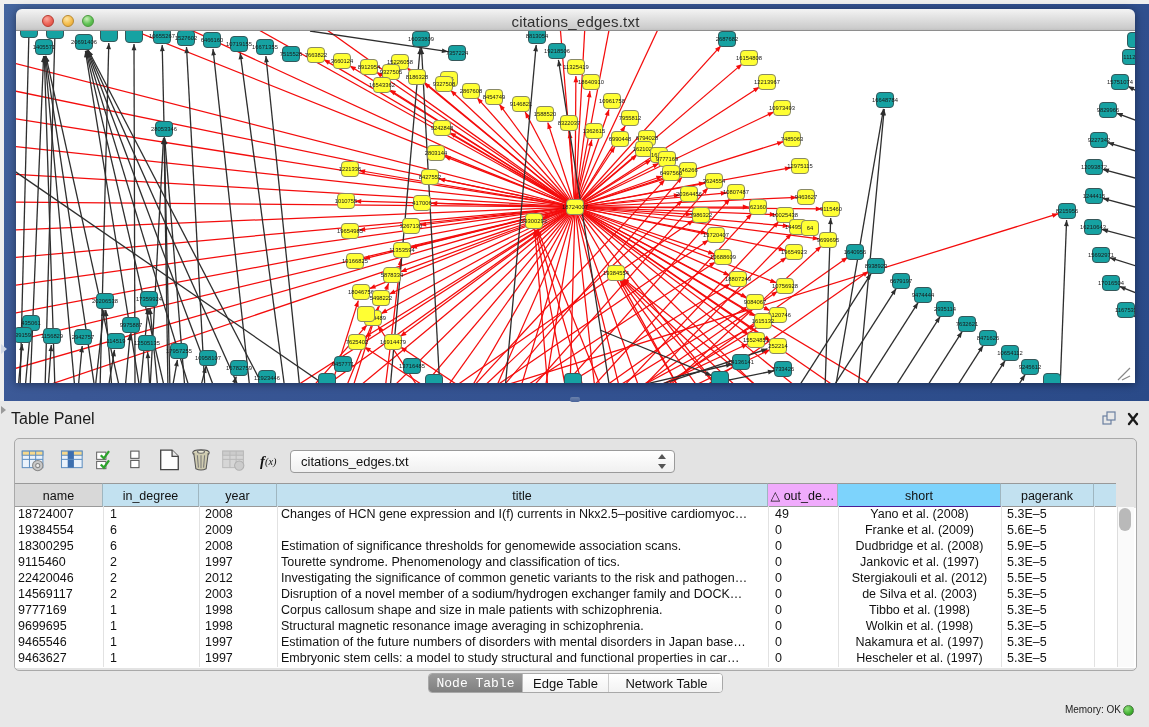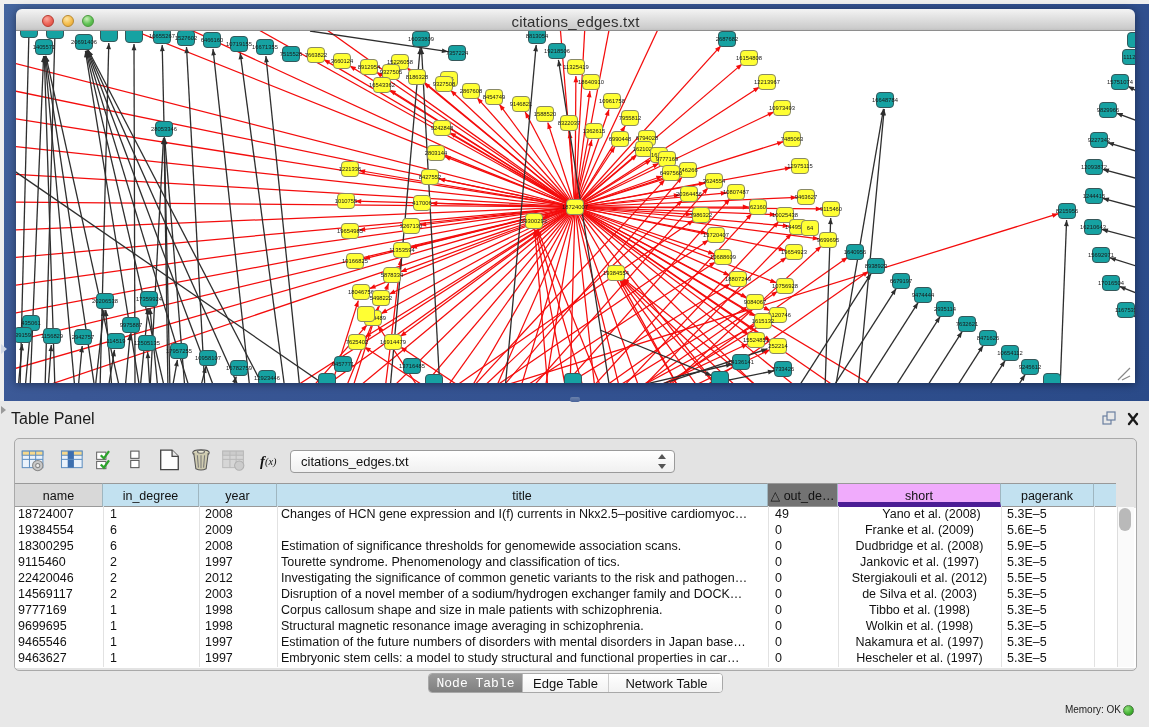--- a/index.html
+++ b/index.html
@@ -697,38 +697,38 @@
 <div class="pbox">
   <div class="thead"></div>
 
   <div class="tbody"></div>
 </div>
 
 <div class="th" style="left:15px; top:483px; width:88px; background:#d8d8d8; border-top:1px solid #999;border-bottom:1px solid #999;">name</div>
 <div class="th" style="left:103px; top:483px; width:96px; background:#c2e1f0; border-top:1px solid #999;border-bottom:1px solid #999;">in_degree</div>
 <div class="th" style="left:199px; top:483px; width:78px; background:#c2e1f0; border-top:1px solid #999;border-bottom:1px solid #999;">year</div>
 <div class="th" style="left:277px; top:483px; width:491px; background:#c2e1f0; border-top:1px solid #999;border-bottom:1px solid #999;">title</div>
-<div class="th" style="left:768px; top:483px; width:70px; background:#737373; border-top:1px solid #999;border-bottom:1px solid #999;">△ out_de…</div>
-<div class="th" style="left:838px; top:483px; width:163px; background:#f0abfc; border-top:1px solid #999;border-bottom:5px solid #4c1d95;">short</div>
+<div class="th" style="left:768px; top:483px; width:70px; background:#f0abfc; border-top:1px solid #999;border-bottom:1px solid #999;">△ out_de…</div>
+<div class="th" style="left:838px; top:483px; width:163px; background:#7dd3fc; border-top:1px solid #999;border-bottom:1px solid #4c1d95;">short</div>
 <div class="th" style="left:1001px; top:483px; width:93px; background:#c2e1f0; border-top:1px solid #999;border-bottom:1px solid #999;">pagerank</div>
 <div style="position:absolute;left:15px;top:507px;width:1102px;height:160px;background:#fff;"></div>
 <div style="position:absolute;left:103px;top:506px;width:1px;height:161px;background:#e2e2e2;"></div>
 <div style="position:absolute;left:199px;top:506px;width:1px;height:161px;background:#e2e2e2;"></div>
 <div style="position:absolute;left:277px;top:506px;width:1px;height:161px;background:#e2e2e2;"></div>
 <div style="position:absolute;left:768px;top:506px;width:1px;height:161px;background:#e2e2e2;"></div>
 <div style="position:absolute;left:838px;top:506px;width:1px;height:161px;background:#e2e2e2;"></div>
 <div style="position:absolute;left:1001px;top:506px;width:1px;height:161px;background:#e2e2e2;"></div>
 <div style="position:absolute;left:1094px;top:506px;width:1px;height:161px;background:#e2e2e2;"></div>
 <div class="trow" style="top:506px;">
 <span style="left:18px;">18724007</span>
     <span style="left:110px;">1</span>
     <span style="left:205px;">2008</span>
 <span style="left:281px;">Changes of HCN gene expression and I(f) currents in Nkx2.5–positive cardiomyoc…</span>
     <span style="left:775px;">49</span>
-<span style="left:838px;width:163px;text-align:center;margin-left:12px;">Yano et al. (2008)</span>
+<span style="left:838px;width:163px;text-align:center;">Yano et al. (2008)</span>
     <span style="left:1007px;">5.3E–5</span>
   </div>
 <div class="trow" style="top:522px;">
 <span style="left:18px;">19384554</span>
     <span style="left:110px;">6</span>
     <span style="left:205px;">2009</span>
     <span style="left:775px;">0</span>
 <span style="left:838px;width:163px;text-align:center;">Franke et al. (2009)</span>
     <span style="left:1007px;">5.6E–5</span>
   </div>

